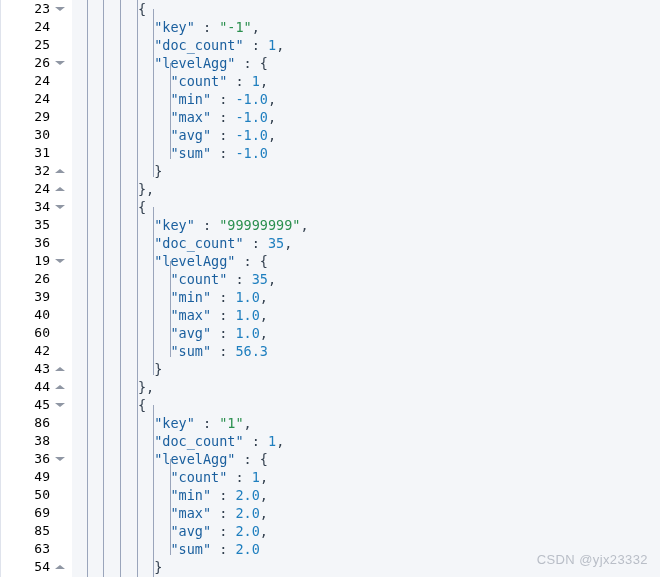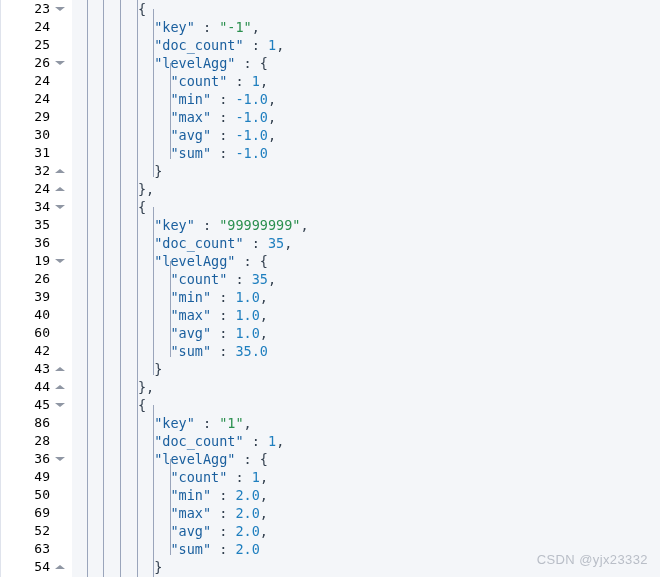--- a/index.html
+++ b/index.html
@@ -183,21 +183,21 @@
         <div class="crow"><span class="ctext" style="left: 82.2px;"><span class="p">}</span></span></div>
         <div class="crow"><span class="ctext" style="left: 65.96px;"><span class="p">},</span></span></div>
         <div class="crow"><span class="ctext" style="left: 65.96px;"><span class="p">{</span></span></div>
         <div class="crow"><span class="ctext" style="left: 82.2px;"><span class="k">"key"</span><span class="p"> : </span><span class="s">"99999999"</span><span class="p">,</span></span></div>
         <div class="crow"><span class="ctext" style="left: 82.2px;"><span class="k">"doc_count"</span><span class="p"> : </span><span class="n">35</span><span class="p">,</span></span></div>
         <div class="crow"><span class="ctext" style="left: 82.2px;"><span class="k">"levelAgg"</span><span class="p"> : {</span></span></div>
         <div class="crow"><span class="ctext" style="left: 98.44px;"><span class="k">"count"</span><span class="p"> : </span><span class="n">35</span><span class="p">,</span></span></div>
         <div class="crow"><span class="ctext" style="left: 98.44px;"><span class="k">"min"</span><span class="p"> : </span><span class="n">1.0</span><span class="p">,</span></span></div>
         <div class="crow"><span class="ctext" style="left: 98.44px;"><span class="k">"max"</span><span class="p"> : </span><span class="n">1.0</span><span class="p">,</span></span></div>
         <div class="crow"><span class="ctext" style="left: 98.44px;"><span class="k">"avg"</span><span class="p"> : </span><span class="n">1.0</span><span class="p">,</span></span></div>
-        <div class="crow"><span class="ctext" style="left: 98.44px;"><span class="k">"sum"</span><span class="p"> : </span><span class="n">35.0</span></span></div>
+        <div class="crow"><span class="ctext" style="left: 98.44px;"><span class="k">"sum"</span><span class="p"> : </span><span class="n">56.3</span></span></div>
         <div class="crow"><span class="ctext" style="left: 82.2px;"><span class="p">}</span></span></div>
         <div class="crow"><span class="ctext" style="left: 65.96px;"><span class="p">},</span></span></div>
         <div class="crow"><span class="ctext" style="left: 65.96px;"><span class="p">{</span></span></div>
         <div class="crow"><span class="ctext" style="left: 82.2px;"><span class="k">"key"</span><span class="p"> : </span><span class="s">"1"</span><span class="p">,</span></span></div>
         <div class="crow"><span class="ctext" style="left: 82.2px;"><span class="k">"doc_count"</span><span class="p"> : </span><span class="n">1</span><span class="p">,</span></span></div>
         <div class="crow"><span class="ctext" style="left: 82.2px;"><span class="k">"levelAgg"</span><span class="p"> : {</span></span></div>
         <div class="crow"><span class="ctext" style="left: 98.44px;"><span class="k">"count"</span><span class="p"> : </span><span class="n">1</span><span class="p">,</span></span></div>
         <div class="crow"><span class="ctext" style="left: 98.44px;"><span class="k">"min"</span><span class="p"> : </span><span class="n">2.0</span><span class="p">,</span></span></div>
         <div class="crow"><span class="ctext" style="left: 98.44px;"><span class="k">"max"</span><span class="p"> : </span><span class="n">2.0</span><span class="p">,</span></span></div>
         <div class="crow"><span class="ctext" style="left: 98.44px;"><span class="k">"avg"</span><span class="p"> : </span><span class="n">2.0</span><span class="p">,</span></span></div>
@@ -302,39 +302,39 @@
         <div class="grow">
           <span class="lnum">45</span>
           <span class="fold down">
             <span class="tri"></span>
           </span>
         </div>
         <div class="grow">
           <span class="lnum">86</span>
         </div>
         <div class="grow">
-          <span class="lnum">28</span>
+          <span class="lnum">38</span>
         </div>
         <div class="grow">
           <span class="lnum">36</span>
           <span class="fold down">
             <span class="tri"></span>
           </span>
         </div>
         <div class="grow">
           <span class="lnum">49</span>
         </div>
         <div class="grow">
           <span class="lnum">50</span>
         </div>
         <div class="grow">
           <span class="lnum">69</span>
         </div>
         <div class="grow">
-          <span class="lnum">52</span>
+          <span class="lnum">85</span>
         </div>
         <div class="grow">
           <span class="lnum">63</span>
         </div>
         <div class="grow">
           <span class="lnum">54</span>
           <span class="fold up">
             <span class="tri"></span>
           </span>
         </div>

